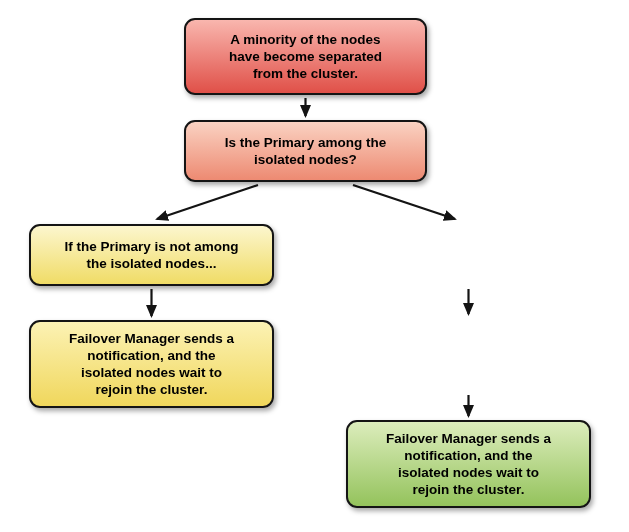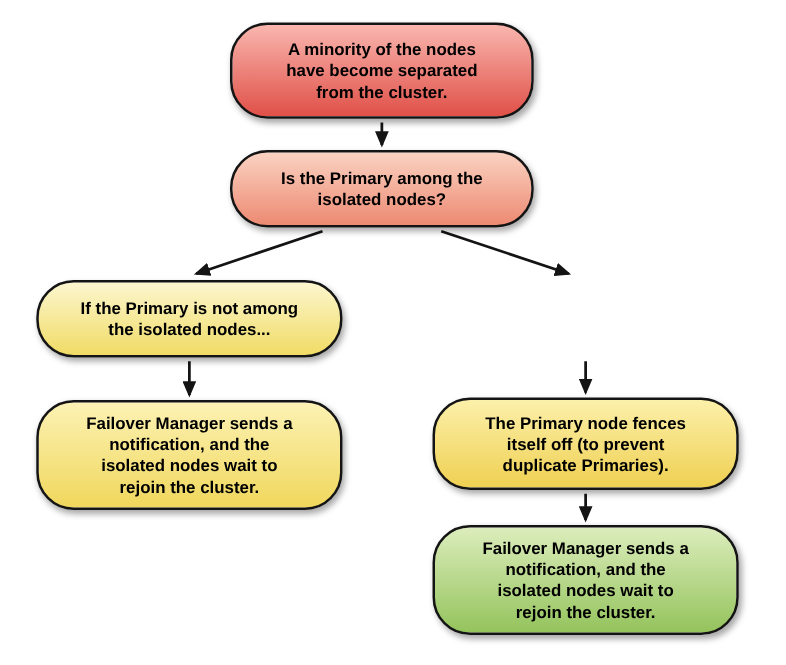--- a/index.html
+++ b/index.html
@@ -20,21 +20,21 @@
     left: 0;
     top: 0;
     width: 629px;
     height: 532px;
     pointer-events: none;
   }
   .node {
     position: absolute;
     box-sizing: border-box;
     border: 2px solid #141414;
-    border-radius: 30px;
+    border-radius: 11px;
     display: flex;
     align-items: center;
     justify-content: center;
     text-align: center;
     font-size: 13.5px;
     font-weight: bold;
     line-height: 17px;
     color: #000000;
     white-space: pre-line;
     padding: 4px 14px;
@@ -85,22 +85,19 @@
 
   <div class="node n3 c3">If the Primary is not among
 the isolated nodes...</div>
 
 
   <div class="node n5 c5">Failover Manager sends a
 notification, and the
 isolated nodes wait to
 rejoin the cluster.</div>
 
-  <div class="node n6 c6">The Primary node fences
-itself off (to prevent
-duplicate Primaries).</div>
 
   <div class="node n7 c7">Failover Manager sends a
 notification, and the
 isolated nodes wait to
 rejoin the cluster.</div>
 
 </div>
 
 </body></html>

